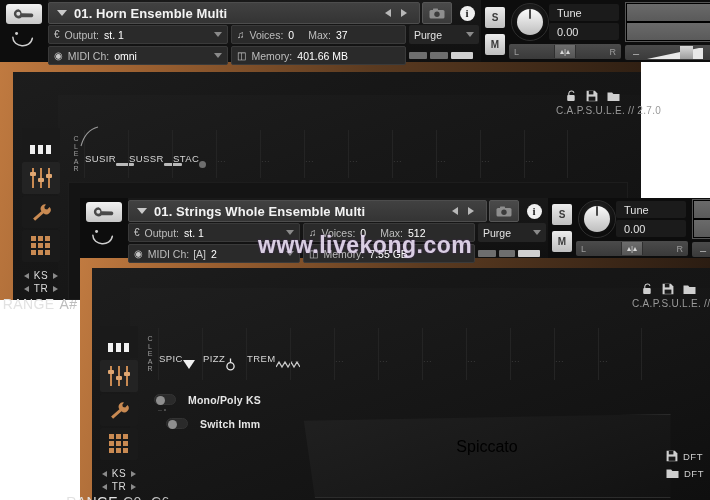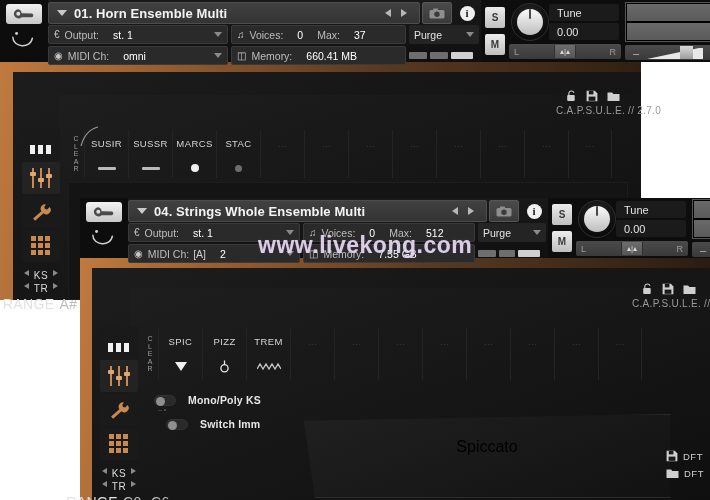--- a/index.html
+++ b/index.html
@@ -76,21 +76,21 @@
     color:#1a1a1a;font-size:11px;font-weight:bold;font-family:"Liberation Serif",serif;
     display:flex;align-items:center;justify-content:center;line-height:1;
   }
 
   .fld{
     background:#2a2a2a; border:1px solid #3a3a3a; border-radius:2px;
     height:19px; display:flex; align-items:center; padding:0 5px;
     color:#cfcfcf; font-size:10.5px; white-space:nowrap;
   }
   .fld .lab{ color:#bdbdbd; }
-  .fld .val{ color:#ffffff; margin-left:14px; }
+  .fld .val{ color:#ffffff; margin-left:5px; }
   .fld .ic{ color:#c5c5c5; margin-right:5px; font-size:10px; display:flex; }
   .fld .dd{
     margin-left:auto;
     width:0;height:0;border-left:4px solid transparent;border-right:4px solid transparent;
     border-top:5px solid #8a8a8a;
   }
   .f-out{ flex:0 0 auto; }
   .f-voices{ flex:0 0 auto; }
   .f-purge{ flex:0 0 auto; }
   .meters{ display:flex; gap:3px; align-items:center; height:19px; }
@@ -177,54 +177,54 @@
 
   
   .sidebar{ position:absolute; display:flex; flex-direction:column; align-items:center; }
   .sbtn{
     width:38px;height:32px;margin-bottom:2px;
     display:flex;align-items:center;justify-content:center;
     background:#1a1a1a;border-radius:2px;
   }
   .sbtn.sel{ background:#232323; }
   .ksblock{ margin-top:6px; text-align:center; }
-  .ksrow{ display:flex;justify-content:center;gap:5px;margin-bottom:2px; }
+  .ksrow{ display:flex;align-items:center;justify-content:center;gap:5px;margin-bottom:2px; }
   .ksrow .lbl{ color:#dcdcdc;font-size:10px;letter-spacing:.5px; }
   .ksrow .la{ width:0;height:0;border-top:3px solid transparent;border-bottom:3px solid transparent;border-right:5px solid #8b8b8b; }
   .ksrow .ra{ width:0;height:0;border-top:3px solid transparent;border-bottom:3px solid transparent;border-left:5px solid #8b8b8b; }
   .rangerow{ color:#e2e2e2;font-size:14px;letter-spacing:.4px;white-space:nowrap; }
   .rangerow .rv{ color:#bdbdbd;margin-left:5px; }
 
   
   .artstrip{ position:absolute; display:flex; align-items:stretch; }
   .clearlab{
     width:16px;display:flex;flex-direction:column;align-items:center;justify-content:center;
     color:#9e9e9e;font-size:7px;line-height:7.5px;letter-spacing:0;
   }
   .artcell{
     width:44px; position:relative;
     border-left:1px solid #242424;
-    display:flex;flex-direction:column;align-items:center;
+    display:flex;flex-direction:row;align-items:center;
     padding-top:8px;
   }
   .artcell:last-child{ border-right:1px solid #242424; }
   .artname{ color:#d6d6d6;font-size:9.5px;letter-spacing:.4px;white-space:nowrap; }
   .artname.dim{ color:#3b3b3b; }
   .artmark{ margin-top:13px;height:12px;display:flex;align-items:center;justify-content:center; }
   .m-dash{ width:18px;height:3px;background:#b9b9b9;border-radius:1px; }
   .m-dot{ width:8px;height:8px;border-radius:50%;background:#f0f0f0; }
   .m-dot.dim{ background:#6e6e6e; width:7px;height:7px; }
   .m-tri{ width:0;height:0;border-left:6px solid transparent;border-right:6px solid transparent;border-top:9px solid #f0f0f0; }
   .artswoosh{
     position:absolute; pointer-events:none;
   }
 
   
   .toggles{ position:absolute; }
-  .tgrow{ display:flex; align-items:center; margin-bottom:12px; }
+  .tgrow{ display:flex; margin-bottom:12px; }
   .tg{
     width:22px;height:11px;border-radius:6px;background:#2a2a2a;
     position:relative;border:1px solid #333;
   }
   .tg i{
     position:absolute;left:1px;top:1px;width:9px;height:9px;border-radius:50%;
     background:#8f8f8f;
   }
   .tglab{ color:#e6e6e6;font-size:10.5px;font-weight:bold;margin-left:12px;letter-spacing:.2px; }
   .tgsub{ color:#6a6a6a;font-size:7px;margin-left:2px; }
@@ -316,21 +316,21 @@
       <div class="row">
         <div class="fld" style="width:180px;">
           <span class="ic">◉</span>
           <span class="lab">MIDI Ch:</span>
           <span class="val">omni</span>
           <span class="dd"></span>
         </div>
         <div class="fld" style="width:175px;margin-left:3px;">
           <span class="ic">◫</span>
           <span class="lab">Memory:</span>
-          <span class="val">660.41 MB</span>
+          <span class="val">401.66 MB</span>
         </div>
         <div class="meters" style="width:70px;margin-left:3px;justify-content:flex-start;">
           <span style="width:18px;"></span>
           <span style="width:18px;"></span>
           <span style="width:22px;background:#d0d0d0;"></span>
         </div>
       </div>
     </div>
 
     <div class="hdr-right">
@@ -459,26 +459,20 @@
           <i class="m-dash"></i>
         </span>
     </div>
     <div class="artcell">
       <span class="artname">SUSSR</span>
       <span class="artmark">
           <i class="m-dash"></i>
         </span>
     </div>
     <div class="artcell">
-      <span class="artname">MARCS</span>
-      <span class="artmark">
-          <i class="m-dot"></i>
-        </span>
-    </div>
-    <div class="artcell">
       <span class="artname">STAC</span>
       <span class="artmark">
           <i class="m-dot dim"></i>
         </span>
     </div>
     <div class="artcell">
         <span class="artname dim">...</span>
       </div>
     <div class="artcell">
         <span class="artname dim">...</span>
@@ -527,21 +521,21 @@
       <svg class="minilogo" viewBox="0 0 40 28">
         <circle cx="12" cy="6" r="1.6" fill="#cfcfcf"></circle>
         <path d="M8 10 C8 21, 27 23, 29 11" stroke="#cfcfcf" stroke-width="1.6" fill="none" stroke-linecap="round"></path>
       </svg>
     </div>
 
     <div class="hdr-main" style="padding-right:2px;">
       <div class="row">
         <div class="namebar">
           <span class="caretdown"></span>
-          <span class="instname">04. Strings Whole Ensemble Multi</span>
+          <span class="instname">01. Strings Whole Ensemble Multi</span>
           <span class="navarrows">
             <i class="arr-l"></i>
             <i class="arr-r"></i>
           </span>
         </div>
         <div class="camera">
           <svg width="16" height="11" viewBox="0 0 16 11">
             <rect x="0.5" y="2" width="15" height="8.5" rx="1.5" fill="#8e8e8e"></rect>
             <rect x="4" y="0.4" width="5" height="2" rx="0.6" fill="#8e8e8e"></rect>
             <circle cx="8" cy="6.3" r="2.7" fill="#3c3c3c"></circle>

